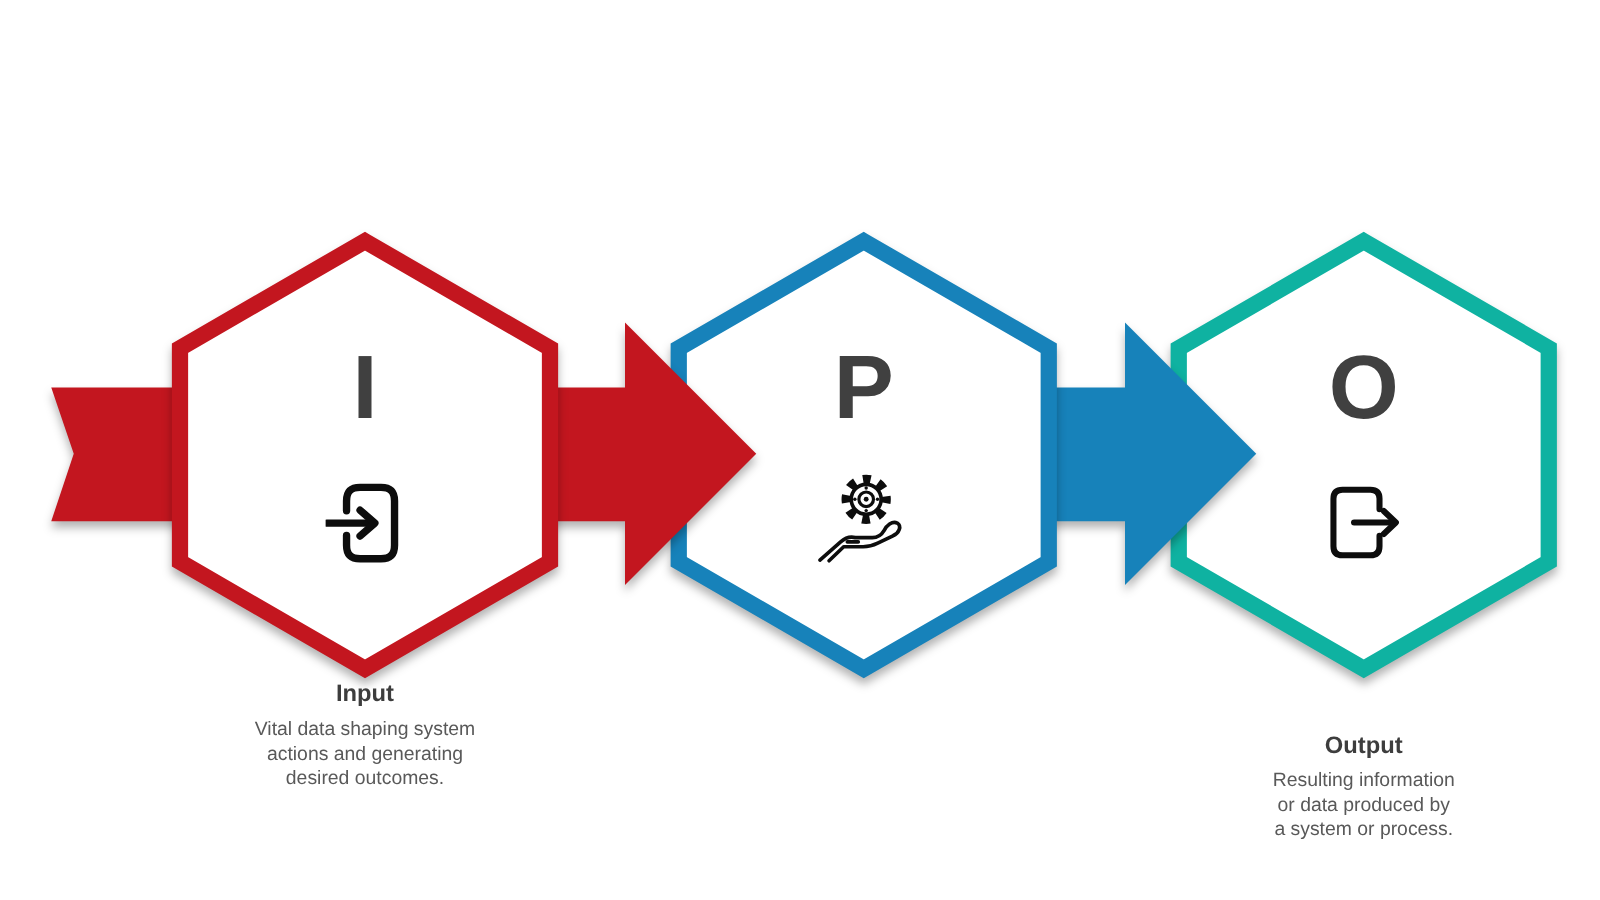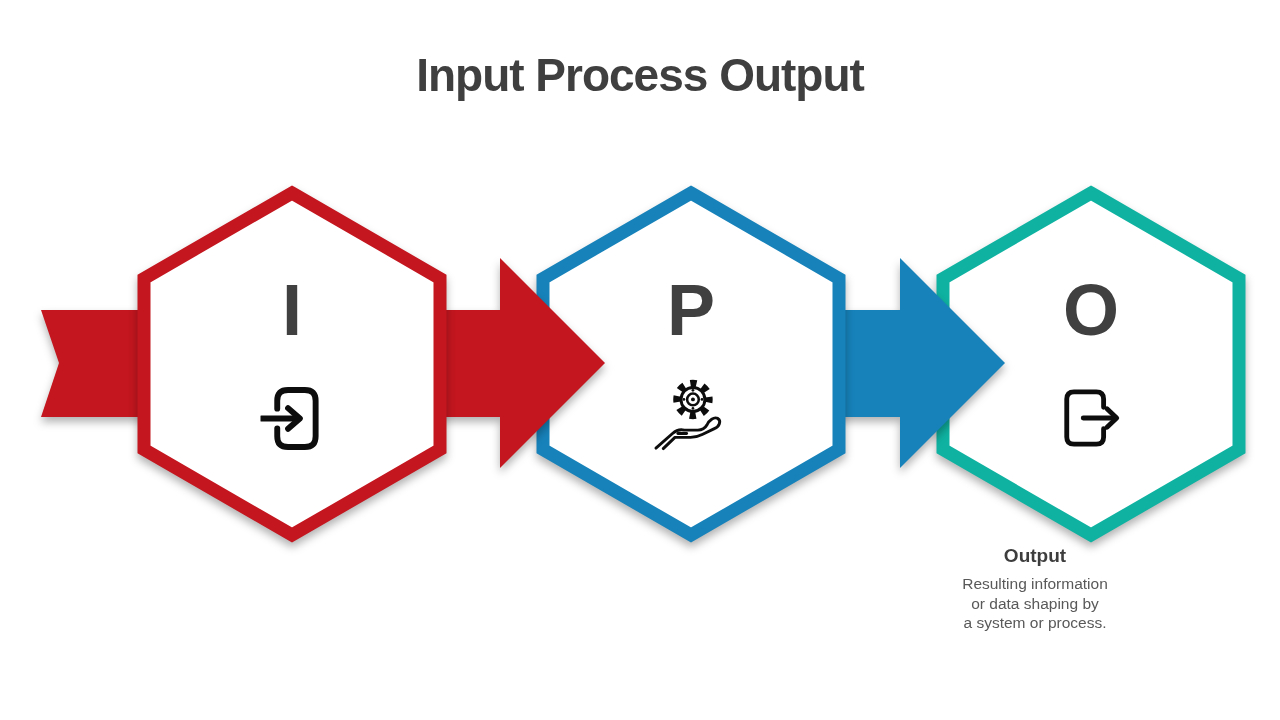--- a/index.html
+++ b/index.html
@@ -72,40 +72,39 @@
   .icon-logout  { top: 198px; }
   .step-label {
     position: absolute;
     top: 545px;
     width: 300px;
     text-align: center;
     z-index: 60;
   }
   .label1 { left: 142px; }
   .label2 { left: 541px; }
-  .label3 { left: 885px; }
+  .label3 { left: 941px; margin-top: 41px; }
   .step-name {
     font-size: 19px;
     font-weight: 700;
     color: var(--label, #3d3d3d);
     margin-bottom: 7px;
   }
   .step-desc {
     font-size: 15.5px;
     line-height: 1.26;
     color: var(--description, #595959);
     white-space: pre-line;
   }
 </style>
 </head>
 <body>
 
 <div class="stage">
 
-  <div class="title">Input Process Output</div>
 
   <svg class="arrow arrow-red" width="572" height="220" viewBox="0 0 572 220">
     <polygon points="3,56 462,56 462,4 567,109 462,214 462,163 3,163 21,109" fill="#C3161F"></polygon>
   </svg>
 
   <svg class="arrow arrow-blue" width="330" height="220" viewBox="0 0 330 220">
     <polygon points="0,56 220,56 220,4 325,109 220,214 220,163 0,163" fill="#1782BA"></polygon>
   </svg>
 
   <div class="hex hex1">
@@ -150,22 +149,28 @@
     <div class="hex-letter">O</div>
     <div class="hex-icon icon-logout">
       <svg width="64" height="68" viewBox="0 0 66 70" fill="none">
         <path d="M46 24 V15.5 C46 10.5 43.5 8 38.5 8 H15.5 C10.5 8 8 10.5 8 15.5 V54.5 C8 59.5 10.5 62 15.5 62 H38.5 C43.5 62 46 59.5 46 54.5 V46" stroke="currentColor" stroke-width="5" stroke-linecap="round"></path>
         <path d="M25 35 H56" stroke="currentColor" stroke-width="5" stroke-linecap="round"></path>
         <path d="M49.5 25.5 L59.5 35 L49.5 44.5" stroke="currentColor" stroke-width="5" stroke-linecap="round" stroke-linejoin="round"></path>
       </svg>
     </div>
   </div>
 
+  <div class="step-label label1">
+    <div class="step-name">Input</div>
+    <div class="step-desc">Vital data shaping system
+actions and generating
+desired outcomes.</div>
+  </div>
   <div class="step-label label2">
   </div>
   <div class="step-label label3">
     <div class="step-name">Output</div>
     <div class="step-desc">Resulting information
-or data shaping by
+or data produced by
 a system or process.</div>
   </div>
 
 </div>
 
 </body></html>

